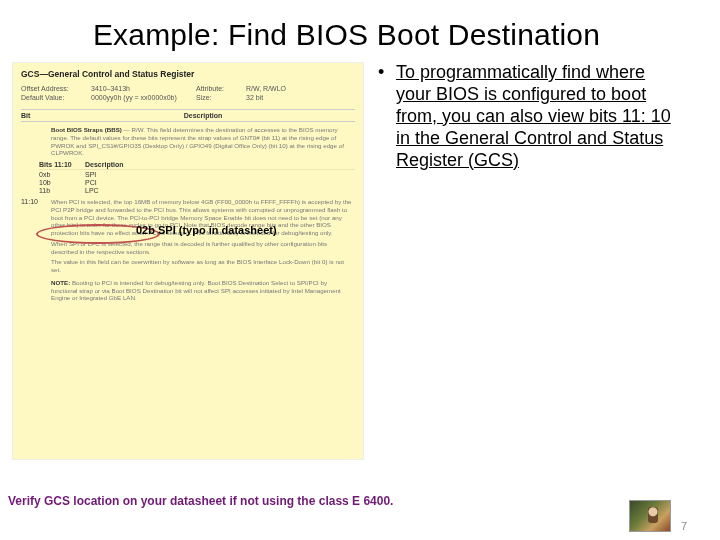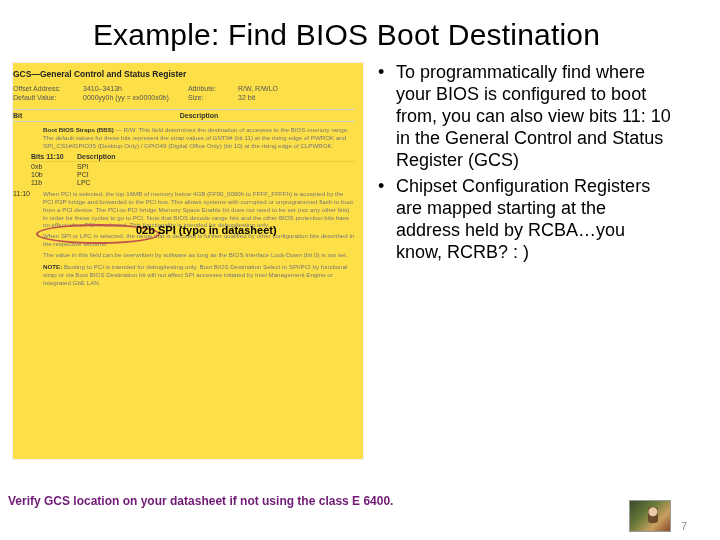--- a/index.html
+++ b/index.html
@@ -32,27 +32,27 @@
     height: 420px;
     box-sizing: border-box;
   }
   .left {
     width: 352px;
     position: relative;
   }
   .datasheet {
     width: 352px;
     height: 398px;
-    background: #fde047;
+    background: #fef9c3;
     border: 1px solid #eee;
     position: relative;
     font-size: 7px;
     color: #555;
     box-sizing: border-box;
-    padding: 6px 8px 6px 0;
+    padding: 6px 8px 6px 8px;
     overflow: hidden;
   }
   .ds-title {
     font-weight: bold;
     font-size: 8.5px;
     color: #222;
     margin-bottom: 6px;
   }
   .ds-row {
     display: flex;
@@ -134,20 +134,21 @@
     list-style: none;
     padding: 0;
     margin: 0;
     font-size: 18px;
     line-height: 1.22;
   }
   .bullets li {
     position: relative;
     padding-left: 22px;
     margin-bottom: 4px;
+    text-decoration: underline;
   }
   .bullets li::before {
     content: "•";
     position: absolute;
     left: 4px;
     top: 0;
     font-size: 18px;
   }
   .footnote {
     position: absolute;
@@ -257,21 +258,20 @@
 
       </div>
 
       <div class="callout-oval"></div>
       <div class="callout-text">02b SPI (typo in datasheet)</div>
     </div>
 
     <div class="right">
       <ul class="bullets">
         <li>To programmatically find where your BIOS is configured to boot from, you can also view bits 11: 10 in the General Control and Status Register (GCS)</li>
-        <li>Chipset Configuration Registers are mapped starting at the address held by RCBA…you know, RCRB? : )</li>
       </ul>
     </div>
 
   </div>
 
   <div class="footnote">Verify GCS location on your datasheet if not using the class E 6400.</div>
 
   <div class="photo"></div>
   <div class="pagenum">7</div>
 

